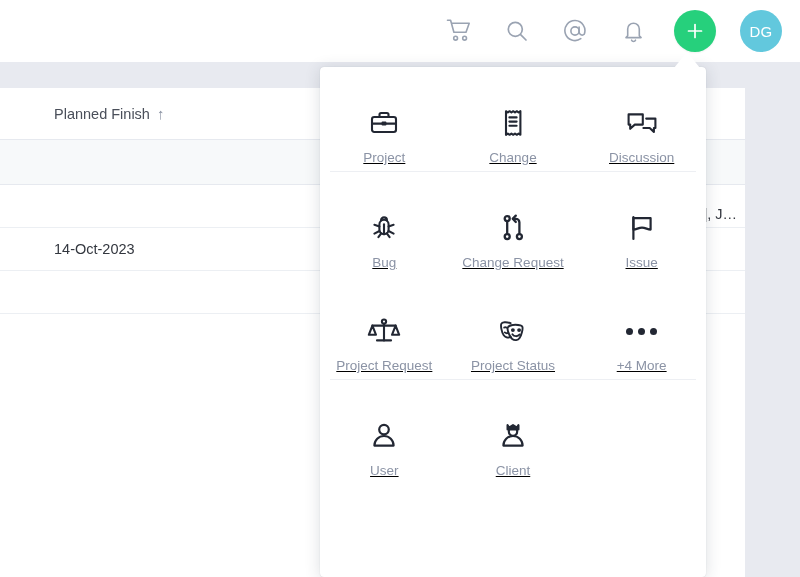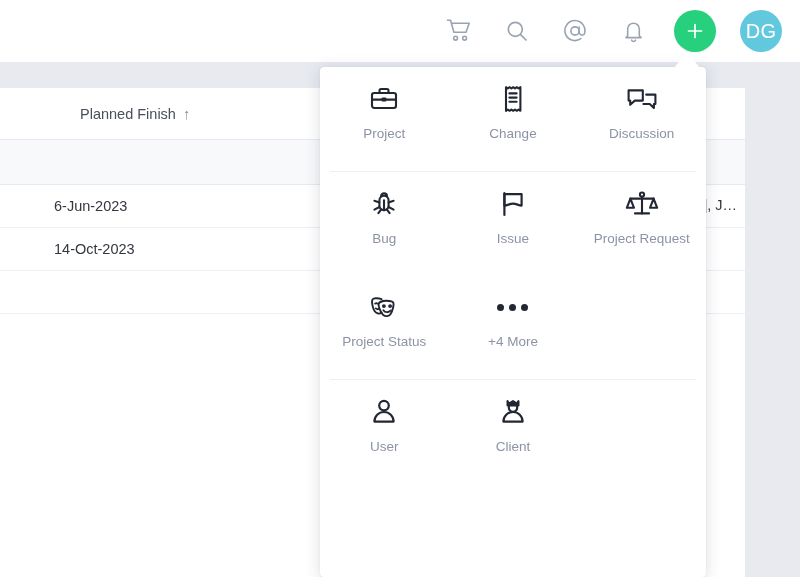--- a/index.html
+++ b/index.html
@@ -33,21 +33,21 @@
     width: 42px; height: 42px; border-radius: 50%;
     background: #26d07c;
     display: flex; align-items: center; justify-content: center;
     cursor: pointer; border: none;
     box-shadow: 0 1px 2px rgba(0,0,0,.06);
   }
   .avatar {
     width: 42px; height: 42px; border-radius: 50%;
     background: #62c8dd;
     display: flex; align-items: center; justify-content: center;
-    color: #ffffff; font-size: 20px; letter-spacing: .3px;
+    color: #ffffff; font-size: 15px; letter-spacing: .3px;
     cursor: pointer; user-select: none;
   }
 
   
   .page-body {
     position: absolute; left: 0; top: 62px; width: 800px; height: 515px;
     background: #e8eaf0;
     z-index: 1;
   }
   .strip-gray {
@@ -61,21 +61,20 @@
   .th-row {
     height: 52px; display: flex; align-items: center;
     border-bottom: 1px solid #e6e9ef;
     background: #ffffff;
   }
   .th-cell {
     padding-left: 54px;
     font-size: 14.5px; color: #4a4f5a;
     display: flex; align-items: center; gap: 7px;
     white-space: nowrap;
-    margin-left: 26px;
   }
   .sort-arrow { color: #8b93a3; font-size: 15px; line-height: 1; }
 
   .tr-group {
     height: 45px; background: #f7f9fa;
     border-bottom: 1px solid #e6e9ef;
   }
   .tr {
     height: 43px; display: flex; align-items: center;
     border-bottom: 1px solid #eceff3;
@@ -109,23 +108,24 @@
     z-index: 21;
   }
   .menu-section { padding: 0; }
   .menu-grid {
     display: grid;
     grid-template-columns: repeat(3, 1fr);
     row-gap: 0;
   }
   .menu-item {
     display: flex; flex-direction: column; align-items: center; justify-content: flex-start;
-    padding-top: 12px; height: 103px;
+    padding-top: 36px; height: 103px;
     cursor: pointer;
     background: transparent;
+    text-decoration: underline;
   }
   .menu-item .glyph {
     height: 38px; display: flex; align-items: center; justify-content: center;
     color: #222733;
   }
   .menu-item .glyph svg { display: block; }
   .menu-label {
     margin-top: 8px;
     font-size: 13.5px; color: #8b93a5; text-align: center;
     white-space: nowrap;
@@ -153,21 +153,20 @@
         <div class="th-cell">
           <span>Planned Finish</span>
           <span class="sort-arrow">↑</span>
         </div>
       </div>
 
       <div class="tr-group"></div>
 
       <div class="tr">
         <div class="tr-rel">
-          <span class="td-date">6-Jun-2023</span>
           <span class="td-tail">%], J…</span>
         </div>
       </div>
 
       <div class="tr">
         <div class="tr-rel">
           <span class="td-date">14-Oct-2023</span>
         </div>
       </div>
 
@@ -284,20 +283,33 @@
               <line x1="6.4" y1="21.6" x2="11.4" y2="19"></line>
               <line x1="25.6" y1="21.6" x2="20.6" y2="19"></line>
               <line x1="16" y1="12.4" x2="16" y2="22.2"></line>
               <line x1="10.4" y1="25.2" x2="13.2" y2="21.4"></line>
               <line x1="21.6" y1="25.2" x2="18.8" y2="21.4"></line>
             </svg>
           </span>
           <span class="menu-label">Bug</span>
         </div>
 
+        <div class="menu-item">
+          <span class="glyph">
+            <svg width="32" height="32" viewBox="0 0 32 32" fill="none" stroke="#222733" stroke-width="2.3" stroke-linecap="round" stroke-linejoin="round">
+              <circle cx="10.2" cy="6.6" r="2.5"></circle>
+              <circle cx="10.2" cy="24.6" r="2.5"></circle>
+              <circle cx="22.4" cy="24.6" r="2.5"></circle>
+              <line x1="10.2" y1="9.4" x2="10.2" y2="21.8"></line>
+              <path d="M22.4 21.8V10.4a3.6 3.6 0 0 0-3.6-3.6h-2.7"></path>
+              <path d="M18.8 3.6l-3.1 3.2 3.1 3.2"></path>
+            </svg>
+          </span>
+          <span class="menu-label">Change Request</span>
+        </div>
 
         <div class="menu-item">
           <span class="glyph">
             <svg width="32" height="32" viewBox="0 0 32 32" fill="none" stroke="#222733" stroke-width="2.2" stroke-linecap="round" stroke-linejoin="round">
               <line x1="7.4" y1="5.2" x2="7.4" y2="27"></line>
               <path d="M7.4 6.2h17.2v11.4c-3 0-5.2-2-8.6-2s-5.6 2-8.6 2z"></path>
             </svg>
           </span>
           <span class="menu-label">Issue</span>
         </div>

